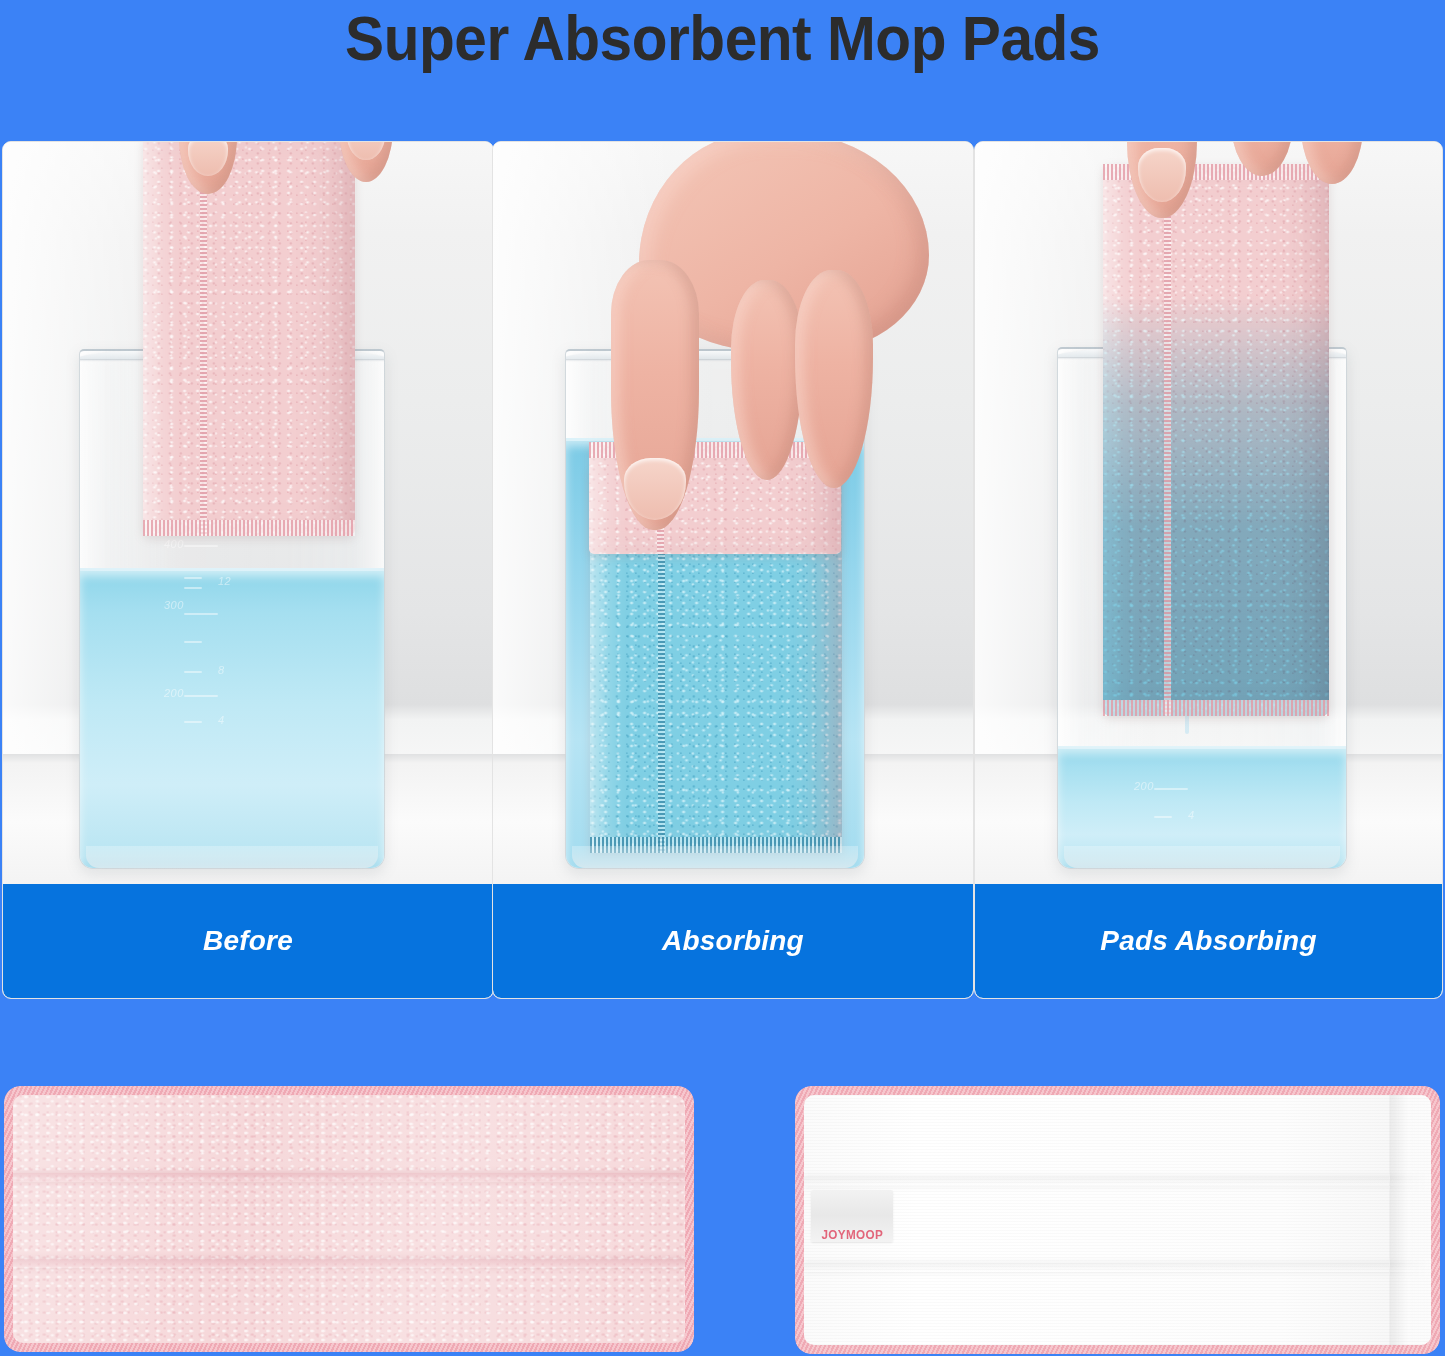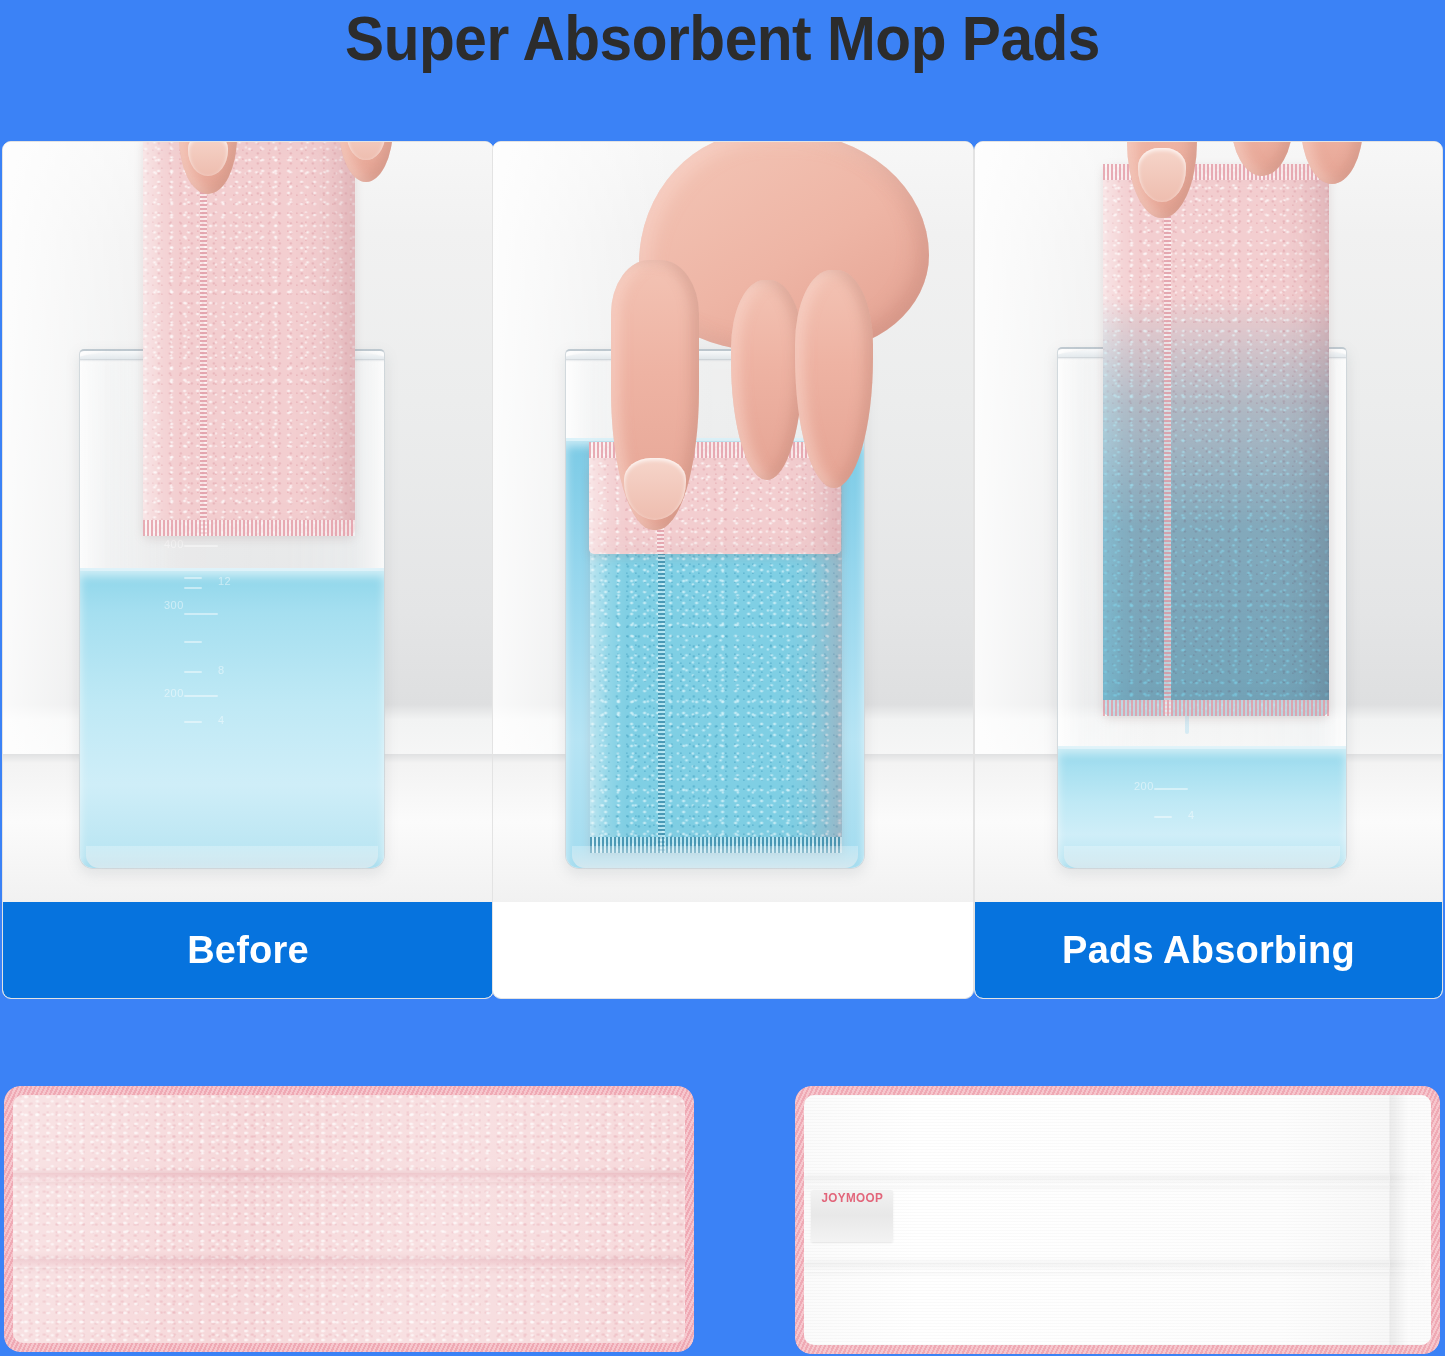--- a/index.html
+++ b/index.html
@@ -20,21 +20,21 @@
     font-weight: 700;
     letter-spacing: -0.5px;
     color: #2c2c2c;
     font-family: "Liberation Sans", sans-serif;
     transform: scaleX(0.93);
     transform-origin: center top;
     white-space: nowrap;
   }
 
   
-  .panels { position: absolute; left: 0; top: 141px; width: 1445px; height: 858px; }
+  .panels { position: absolute; left: 0; top: 141px; width: 1445px; height: 858px; font-style: italic; }
   .panel {
     position: absolute;
     top: 0;
     height: 858px;
     border: 1px solid #e3e3e3;
     border-radius: 9px;
     overflow: hidden;
     background: #fff;
   }
   .panel.p1 { left: 2px;   width: 492px; }
@@ -197,25 +197,25 @@
   }
   .drop {
     position: absolute;
     background: radial-gradient(circle at 34% 30%, #ffffff 0%, #dff2fa 40%, #bfe5f4 100%);
     border-radius: 50% 50% 52% 52% / 62% 62% 40% 40%;
     box-shadow: 0 1px 3px rgba(140,180,200,.4);
   }
 
   
   .caption {
-    position: absolute; left: 0; right: 0; bottom: 0; height: 96px;
+    position: absolute; left: 0; right: 0; bottom: 0; height: 114px;
     display: flex; align-items: center; justify-content: center;
     border-radius: 0 0 8px 8px;
     color: #ffffff;
-    font-size: 38px;
+    font-size: 28px;
     font-weight: 700;
     letter-spacing: .2px;
     font-family: "Liberation Sans", sans-serif;
   }
 
   
   .pads { position: absolute; left: 0; top: 1086px; width: 1445px; height: 270px; }
 
   .pad { position: absolute; top: 0; border-radius: 16px; overflow: hidden; }
   .pad.pink  { left: 4px;   width: 690px;  height: 266px; }
@@ -275,21 +275,21 @@
     background: linear-gradient(to right, rgba(0,0,0,.05), rgba(255,255,255,.55) 42%, #fcfcfc);
     border-left: 1px solid rgba(0,0,0,.045);
   }
   
   .brand-tag {
     position: absolute;
     left: 16px; top: 104px;
     width: 82px; height: 52px;
     background: linear-gradient(to bottom, #f2f2f2, #e8e8e8 48%, #f3f3f3);
     border-radius: 2px;
-    display: flex; align-items: flex-start; justify-content: center;
+    display: flex; align-items: flex-end; justify-content: center;
     box-shadow: 0 1px 2px rgba(0,0,0,.08);
   }
   .brand-tag span {
     font-size: 13px;
     font-weight: 700;
     letter-spacing: .4px;
     color: #e2657a;
     font-family: "Liberation Sans", sans-serif;
     transform: scaleX(0.9);
   }
@@ -370,20 +370,21 @@
 
         <div class="hand">
           <div class="knuckle" style="left:146px; top:-10px; width:290px; height:220px;"></div>
           <div class="finger" style="left:118px; top:118px; width:88px; height:270px; border-radius:44% 44% 48% 48% / 20% 20% 52% 52%;">
             <div class="nail" style="top:198px; width:62px; height:62px;"></div>
           </div>
           <div class="finger" style="left:238px; top:138px; width:72px; height:200px;"></div>
           <div class="finger" style="left:302px; top:128px; width:78px; height:218px;"></div>
         </div>
       </div>
+      <div class="caption" style="background:#0673DE;">Absorbing</div>
     </div>
 
     <div class="panel p3">
       <div class="photo">
         <div class="wall-shade"></div>
         <div class="table-line"></div>
 
         <div class="beaker" style="left:82px; top:205px; width:290px; height:522px;">
           <div class="beaker-rim"></div>
           <div class="liquid" style="height:122px;"></div>

